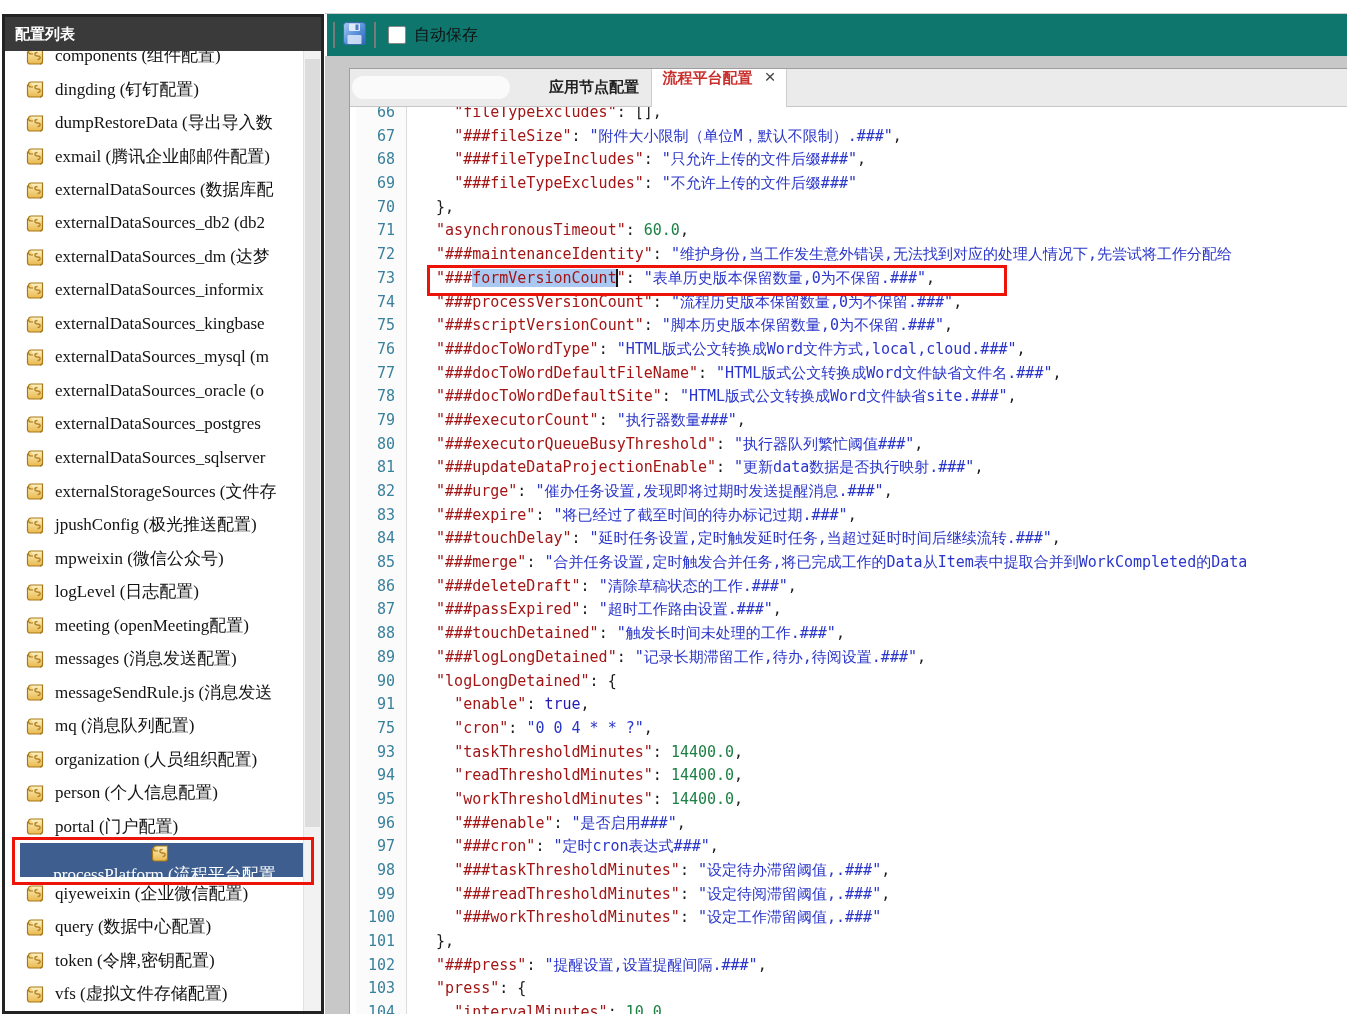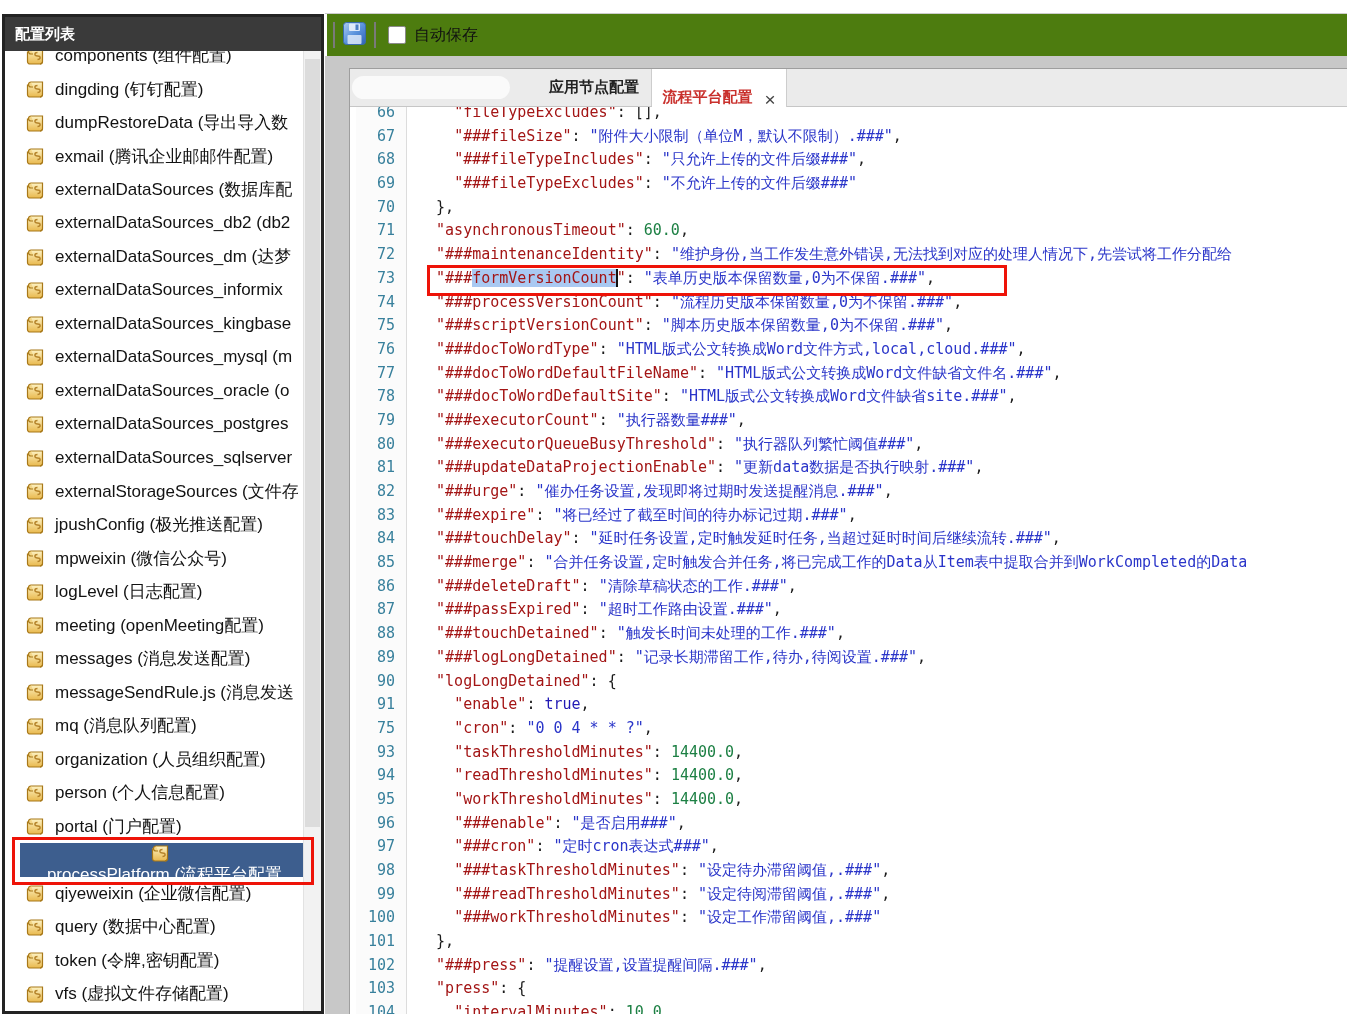--- a/index.html
+++ b/index.html
@@ -7,51 +7,51 @@
        font-family:"Liberation Sans",sans-serif;}
 
   
   #sidebar{position:absolute;left:2px;top:14px;width:322px;height:1000px;
            border:3px solid #232323;background:#a16207;box-sizing:border-box;}
   #sidebar-header{height:34px;background:#3a3a3a;color:#fff;font-weight:bold;font-size:15px;
                   line-height:34px;padding-left:10px;}
   #side-list{position:absolute;top:34px;left:0;right:0;bottom:0;overflow:hidden;background:#fff;}
   #side-items{margin-top:-12px;}
   .side-item{height:33.5px;display:flex;align-items:center;padding-left:20px;font-size:17px;
-             color:#121212;white-space:nowrap;overflow:hidden;margin-right:17px;}
+             color:#121212;white-space:nowrap;overflow:hidden;margin-right:17px;font-family:Liberation Serif, serif;}
   .side-item.selected{background:#3d5e8e;color:#fff;margin-left:15px;padding-left:5px;flex-direction:column;}
   .scroll-icon{flex:0 0 auto;margin-right:9px;display:inline-flex;}
   #side-scrollbar{position:absolute;right:0;top:0;bottom:0;width:17px;background:#f2f2f2;
                   border-left:1px solid #e2e2e2;}
   #side-scroll-thumb{position:absolute;left:1px;right:1px;top:8px;height:80%;background:#dcdcdc;}
   #sidebar-annotation{position:absolute;left:7px;top:786px;width:296px;height:42px;
                       border:3px solid #ee1308;z-index:6;}
 
   
   #topline{position:absolute;left:325px;top:13px;right:0;height:1px;background:#cdcdcd;}
-  #toolbar{position:absolute;left:327px;top:14px;right:0;height:42px;background:#4d7c0f;
+  #toolbar{position:absolute;left:327px;top:14px;right:0;height:42px;background:#0f766e;
            display:flex;align-items:center;}
   .tb-sep{width:2px;height:26px;background:#7a7a7a;margin:0 6px;}
   #save-btn{width:27px;height:27px;display:inline-flex;align-items:center;justify-content:center;cursor:pointer;}
   #autosave-box{width:16px;height:16px;background:#fff;border:1px solid #8a8a8a;border-radius:2px;
                 margin:0 8px 0 6px;}
   #autosave-label{font-size:16px;color:#111;}
 
   #graybg{position:absolute;left:325px;top:56px;right:0;bottom:0;background:#c8c8c8;}
 
   
   #panel{position:absolute;left:349px;top:68px;right:0;bottom:0;background:#fff;
          border-left:1px solid #9e9e9e;border-top:1px solid #9e9e9e;}
   #tabstrip{height:37px;background:#ebebeb;border-bottom:1px solid #c6c6c6;display:flex;position:relative;}
   #tab-node{width:302px;position:relative;border-right:1px solid #cdcdcd;display:flex;align-items:center;
             justify-content:flex-end;padding-right:12px;font-weight:bold;font-size:15px;color:#222;
             box-sizing:border-box;}
   #tab-redaction{position:absolute;left:2px;top:7px;width:158px;height:23px;background:#fafafa;
                  border-radius:12px;}
-  #tab-process{width:134px;background:#fff;display:flex;align-items:flex-end;justify-content:center;
+  #tab-process{width:134px;background:#fff;display:flex;align-items:flex-start;justify-content:center;
                font-weight:bold;font-size:15px;color:#c9302c;border-right:1px solid #cdcdcd;
                margin-bottom:-1px;z-index:2;}
   #tab-close{color:#444;font-weight:400;margin-left:12px;font-size:19px;line-height:15px;cursor:pointer;}
 
   #editor{position:absolute;top:38px;left:0;right:0;bottom:0;overflow:hidden;
           font-family:"DejaVu Sans Mono",monospace;font-size:15px;line-height:23.7px;margin-left:6px;}
   #editor::before{content:'';position:absolute;left:0;top:0;bottom:0;width:50px;background:#fbfbfb;
                   border-right:1px solid #dcdcdc;}
   #code-rows{margin-top:-6px;position:relative;}
   .code-row{display:flex;height:23.7px;position:relative;}

